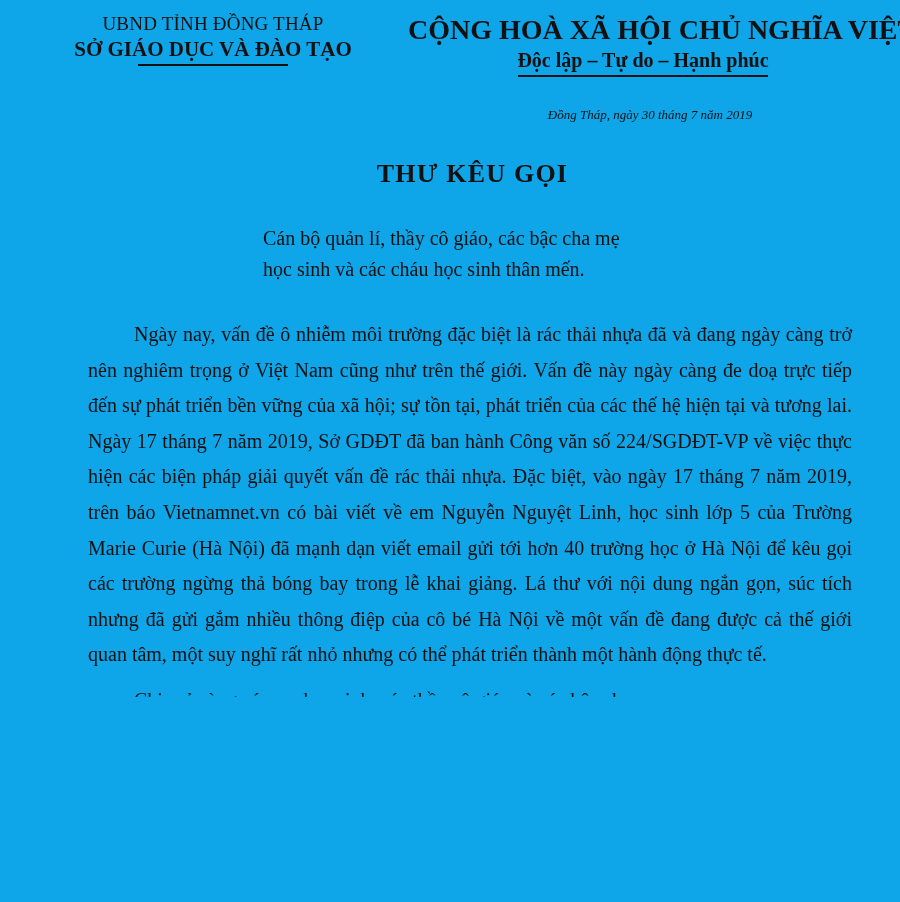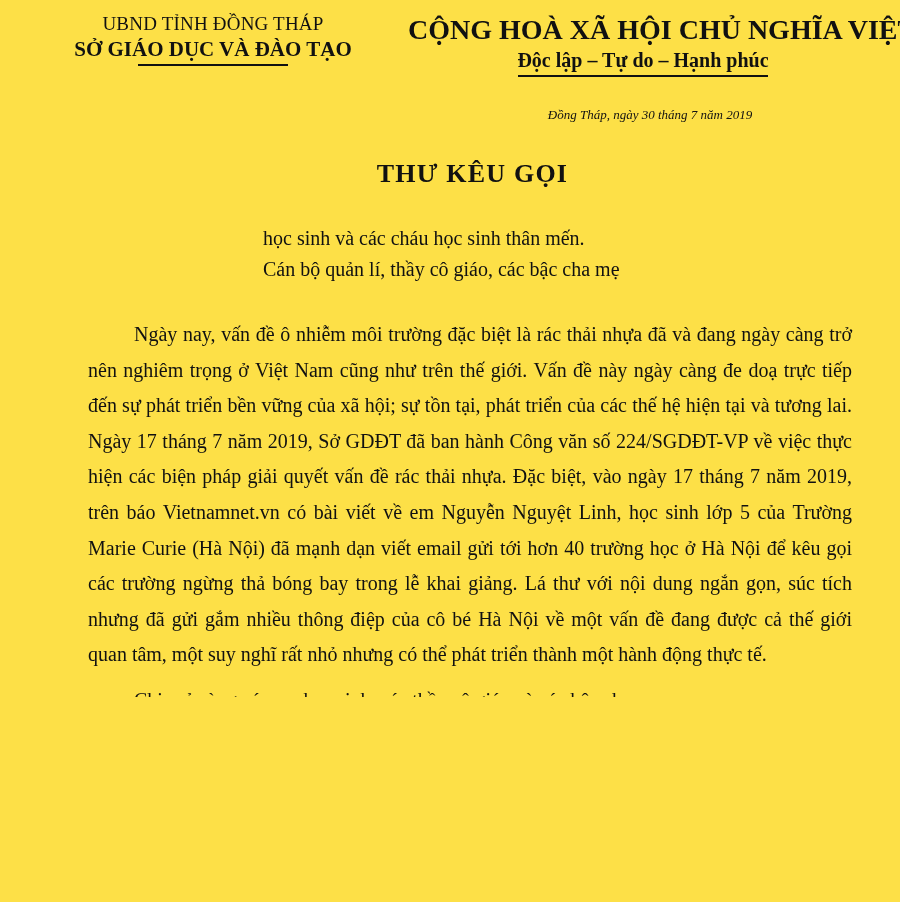--- a/index.html
+++ b/index.html
@@ -13,21 +13,21 @@
     overflow: hidden;
     font-family: "Liberation Serif", "DejaVu Serif", serif;
     color: #111111;
     position: relative;
   }
 
   .page {
     width: 900px;
     height: 902px;
     position: relative;
-    background: #fde047;
+    background: #0ea5e9;
     overflow: hidden;
   }
 
   
   .header {
     display: flex;
     flex-direction: row;
     align-items: flex-start;
     padding-top: 12px;
   }
@@ -172,22 +172,22 @@
     </div>
 
   </div>
 
   <div class="dateline">Đồng Tháp,  ngày 30 tháng 7 năm 2019</div>
 
   <div class="title">THƯ KÊU GỌI</div>
 
   <div class="recipient">
     <div class="recipient-body">
+      <div>Cán bộ quản lí, thầy cô giáo, các bậc cha mẹ</div>
       <div>học sinh và các cháu học sinh thân mến.</div>
-      <div>Cán bộ quản lí, thầy cô giáo, các bậc cha mẹ</div>
     </div>
   </div>
 
   <div class="body-text">
     <p class="para">Ngày nay, vấn đề ô nhiễm môi trường đặc biệt là rác thải nhựa đã và đang ngày càng trở nên nghiêm trọng ở Việt Nam cũng như trên thế giới. Vấn đề này ngày càng đe doạ trực tiếp đến sự phát triển bền vững của xã hội; sự tồn tại, phát triển của các thế hệ hiện tại và tương lai. Ngày 17 tháng 7 năm 2019, Sở GDĐT đã ban hành Công văn số 224/SGDĐT-VP về việc thực hiện các biện pháp giải quyết vấn đề rác thải nhựa. Đặc biệt, vào ngày 17 tháng 7 năm 2019, trên báo Vietnamnet.vn có bài viết về em Nguyễn Nguyệt Linh, học sinh lớp 5 của Trường Marie Curie (Hà Nội) đã mạnh dạn viết email gửi tới hơn 40 trường học ở Hà Nội để kêu gọi các trường ngừng thả bóng bay trong lễ khai giảng. Lá thư với nội dung ngắn gọn, súc tích nhưng đã gửi gắm nhiều thông điệp của cô bé Hà Nội về một vấn đề đang được cả thế giới quan tâm, một suy nghĩ rất nhỏ nhưng có thể phát triển thành một hành động thực tế.</p>
   </div>
 
   <div class="clipped-line">Chia sẻ cùng các em học sinh, các thầy cô giáo và các bậc cha mẹ</div>
 
 </div>

